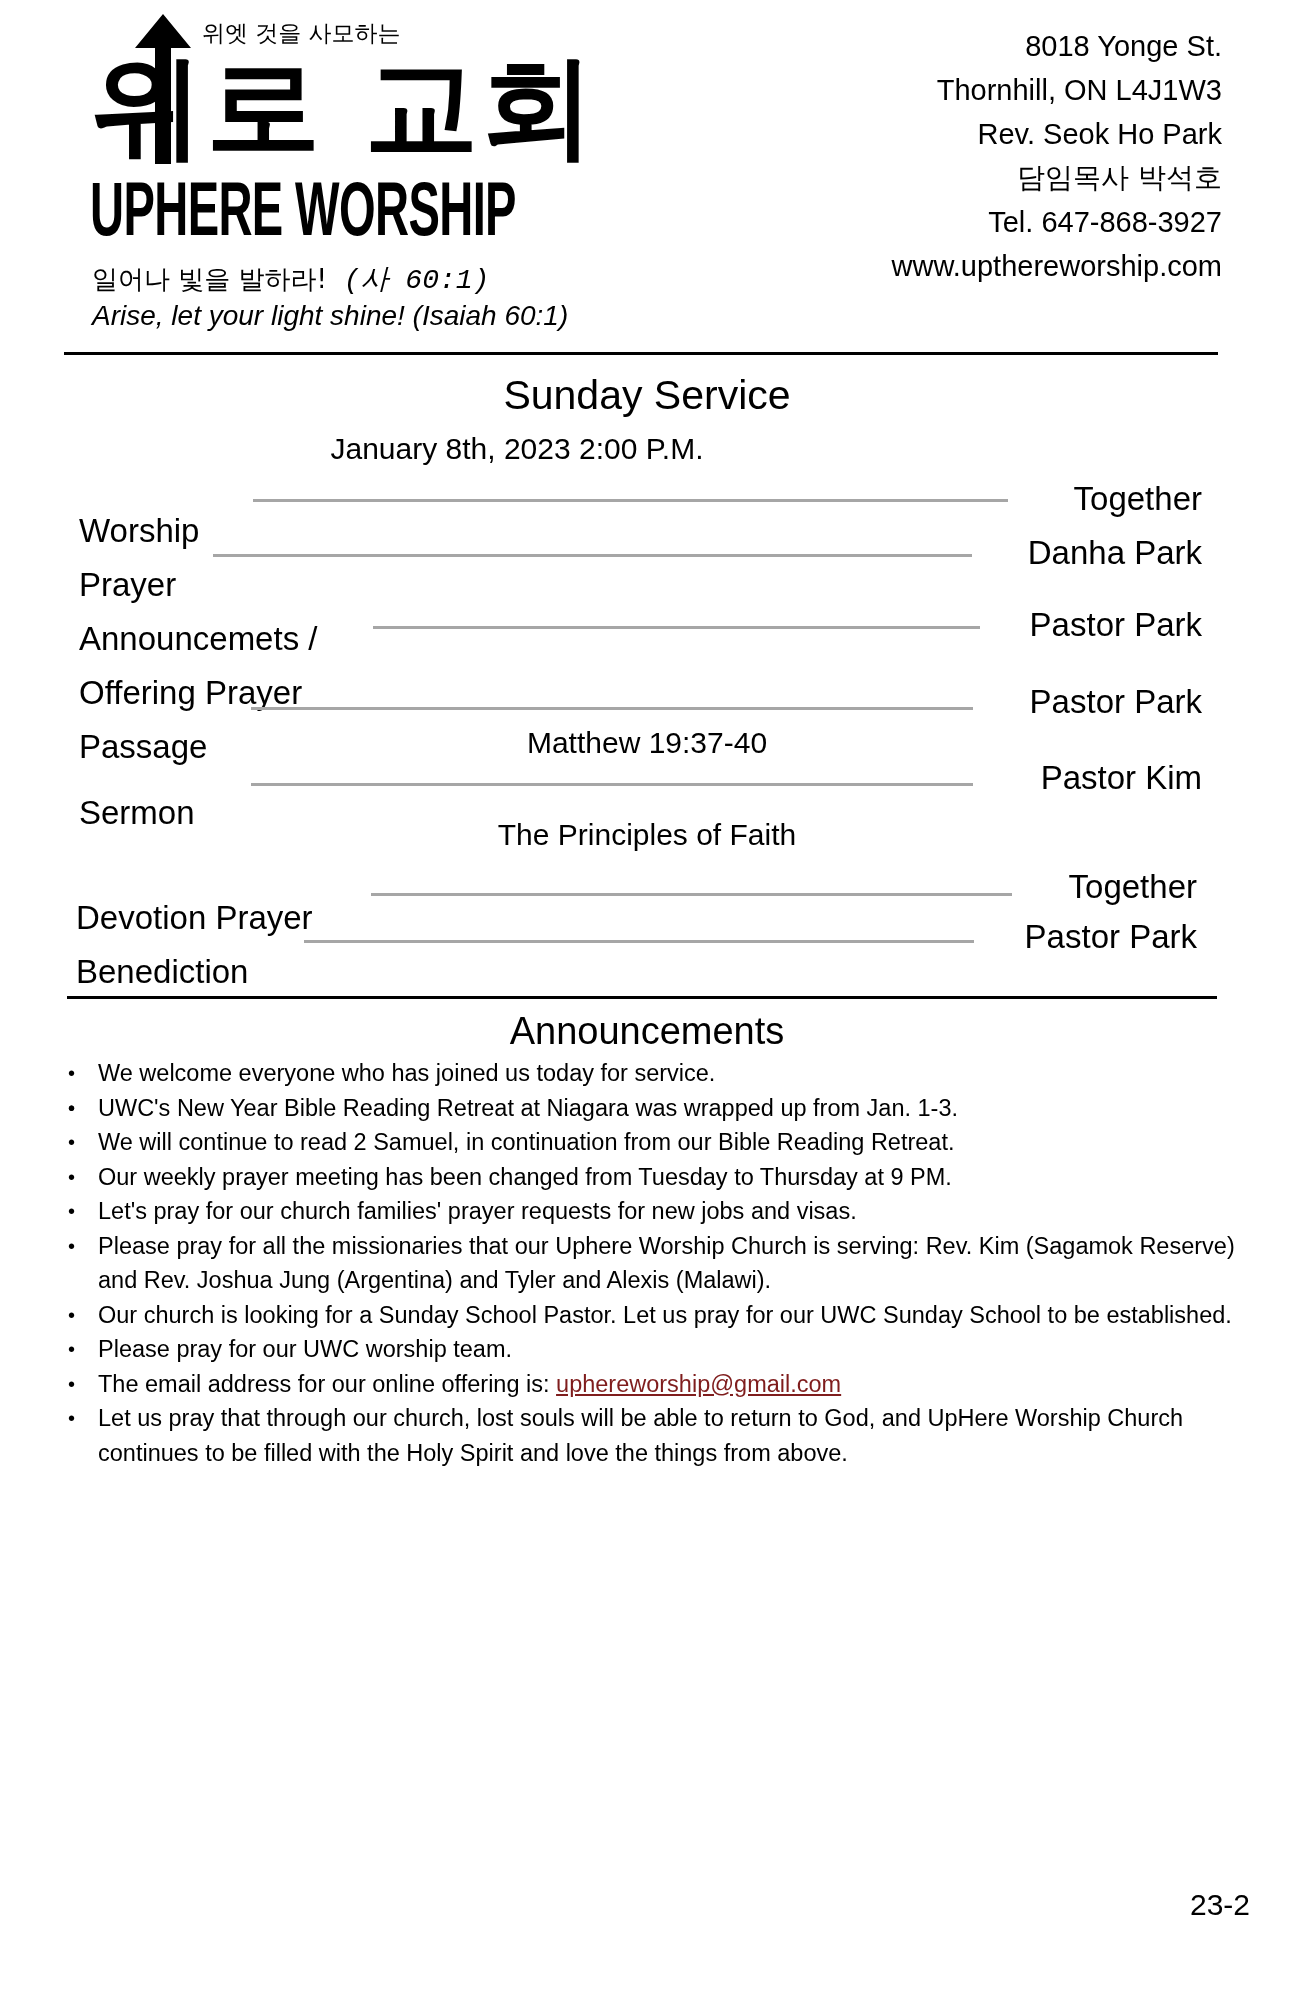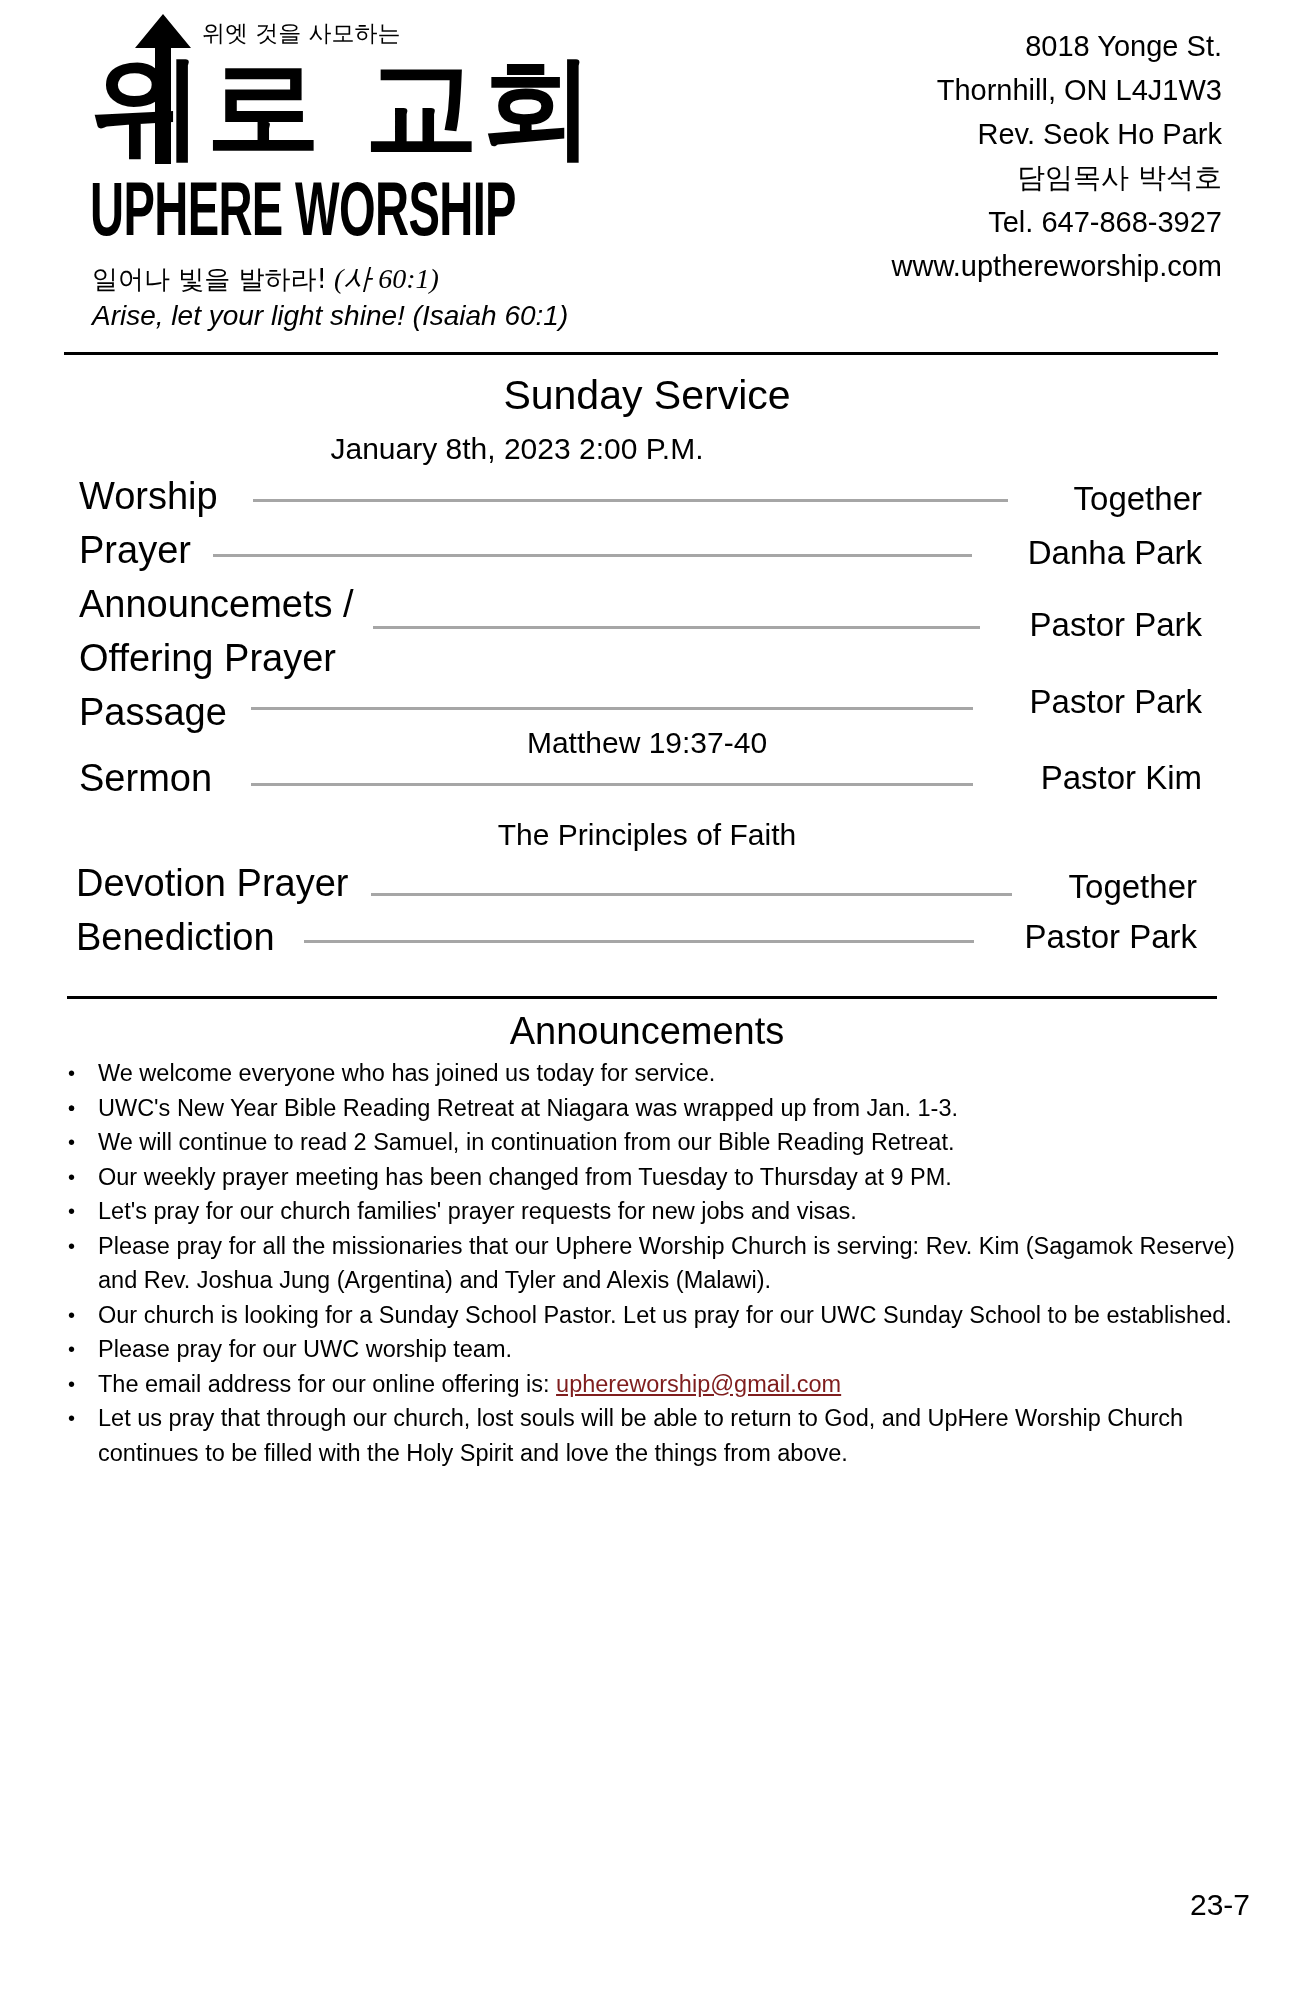--- a/index.html
+++ b/index.html
@@ -3,33 +3,33 @@
 <meta charset="utf-8">
 <style>
   html, body { margin:0; padding:0; background:#ffffff; }
   body { width:1294px; height:2000px; position:relative; font-family:"Liberation Sans", sans-serif; color:#000; overflow:hidden; }
   
   .logo-arrow { position:absolute; left:135px; top:14px; width:56px; height:150px; }
   .logo-tagline { position:absolute; left:202px; top:18px; font-size:23px; font-family:"DejaVu Sans", sans-serif; letter-spacing:0px; }
   .logo-korean { position:absolute; left:90px; top:50px; font-size:112px; font-weight:bold; font-family:"DejaVu Sans", sans-serif; letter-spacing:2px; line-height:1; transform:scaleX(1.02); transform-origin:left; }
   .logo-english { position:absolute; left:90px; top:171px; font-size:76px; font-weight:bold; font-family:"Liberation Sans", sans-serif; line-height:1; transform:scaleX(0.62); transform-origin:left; letter-spacing:-1px; white-space:nowrap; }
   .verse-ko { position:absolute; left:92px; top:260px; font-size:26px; font-family:"DejaVu Sans", sans-serif; white-space:nowrap; }
-  .verse-ko .ref { font-style:italic; font-family:Liberation Serif, serif; font-size:28px; }
+  .verse-ko .ref { font-style:italic; font-family:Liberation Mono, monospace; font-size:28px; }
   .verse-en { position:absolute; left:92px; top:300px; font-size:28px; font-style:italic; white-space:nowrap; }
   
   .contact { position:absolute; right:72px; top:24px; text-align:right; font-size:29px; line-height:44px; }
   .contact div { white-space:nowrap; }
   .contact .ko { font-family:"DejaVu Sans", sans-serif; font-size:28px; }
   
   .rule { position:absolute; height:3px; background:#000; }
   .gline { position:absolute; height:3px; background:#a6a6a6; }
   
   .svc-title { position:absolute; left:0; width:1294px; text-align:center; top:372px; font-size:41px; }
   .svc-date { position:absolute; left:0; width:1034px; text-align:center; top:432px; font-size:30px; }
-  .item-label { position:absolute; font-size:38px; white-space:nowrap; }
+  .item-label { position:absolute; font-size:33px; white-space:nowrap;margin-top:37px; }
   .item-leader { position:absolute; font-size:33px; white-space:nowrap; text-align:right; }
   .item-sub { position:absolute; left:0; width:1294px; text-align:center; font-size:30px; }
   
   .ann-title { position:absolute; left:0; width:1294px; text-align:center; top:1010px; font-size:38px; }
   .ann-list { position:absolute; left:68px; top:1056px; width:1170px; margin:0; padding:0; list-style:none; font-size:23.5px; line-height:34.5px; }
   .ann-list li { position:relative; padding-left:30px; }
   .ann-list li .bullet { position:absolute; left:0; top:0; font-size:20px; }
   .ann-list a { color:#7f1d1d; text-decoration:underline; }
   .page-num { position:absolute; right:44px; top:1888px; font-size:30px; }
 </style>
@@ -108,13 +108,13 @@
   <li><span class="bullet">•</span><span>We will continue to read 2 Samuel, in continuation from our Bible Reading Retreat.</span></li>
   <li><span class="bullet">•</span><span>Our weekly prayer meeting has been changed from Tuesday to Thursday at 9 PM.</span></li>
   <li><span class="bullet">•</span><span>Let's pray for our church families' prayer requests for new jobs and visas.</span></li>
   <li><span class="bullet">•</span><span>Please pray for all the missionaries that our Uphere Worship Church is serving: Rev. Kim (Sagamok Reserve) and Rev. Joshua Jung (Argentina) and Tyler and Alexis (Malawi).</span></li>
   <li><span class="bullet">•</span><span>Our church is looking for a Sunday School Pastor. Let us pray for our UWC Sunday School to be established.</span></li>
   <li><span class="bullet">•</span><span>Please pray for our UWC worship team.</span></li>
   <li><span class="bullet">•</span><span>The email address for our online offering is: </span><a>uphereworship@gmail.com</a></li>
   <li><span class="bullet">•</span><span>Let us pray that through our church, lost souls will be able to return to God, and UpHere Worship Church continues to be filled with the Holy Spirit and love the things from above.</span></li>
 </ul>
 
-<div class="page-num">23-7</div>
+<div class="page-num">23-2</div>
 
 </body></html>

